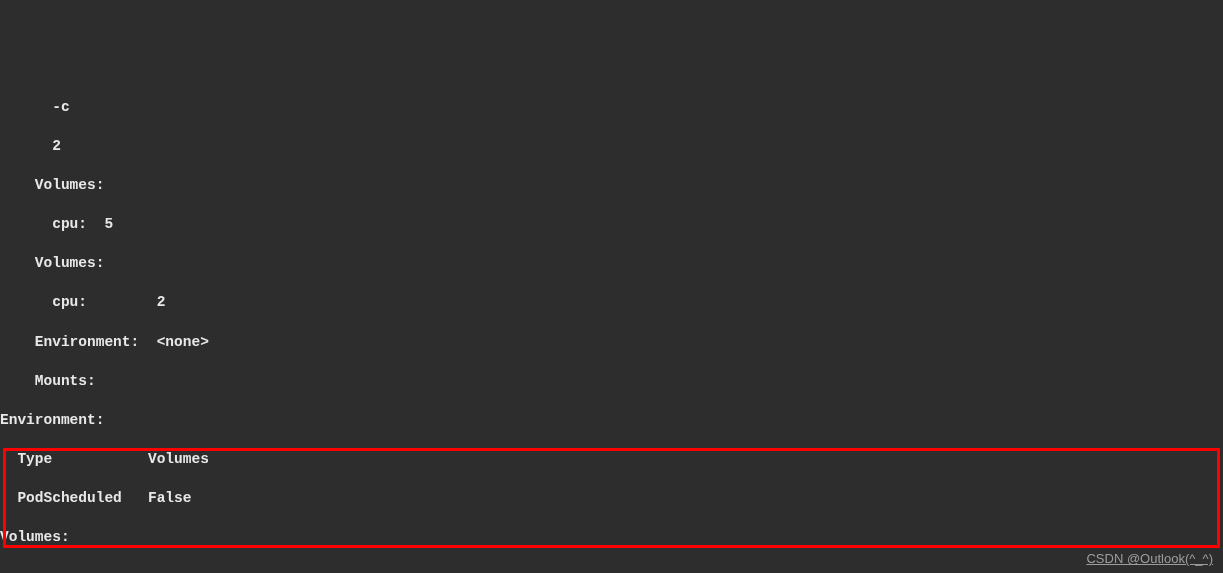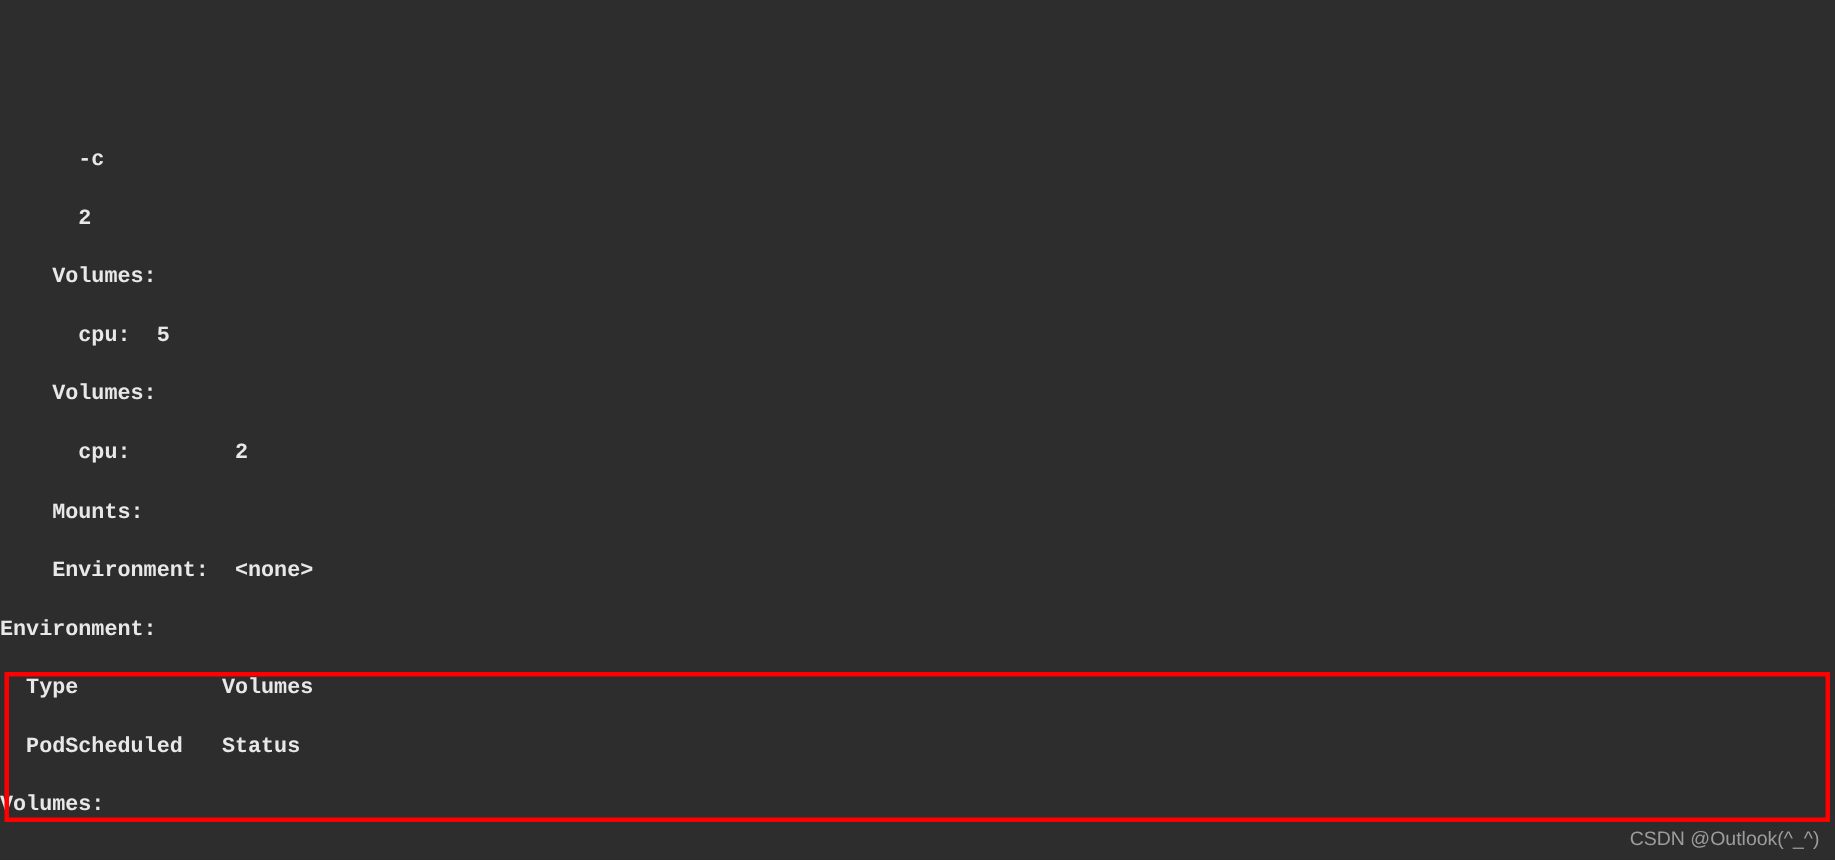--- a/index.html
+++ b/index.html
@@ -39,39 +39,40 @@
     }
     .watermark {
       position: absolute;
       right: 10px;
       bottom: 5px;
       color: #b8b8b8;
       font-size: 13px;
       font-family: Arial, sans-serif;
       font-weight: normal;
       opacity: 0.8;
+      text-decoration: underline;
     }
   </style>
 </head>
 <body>
 
 
 
 <div class="terminal">
 <span class="line">      -c</span>
 <span class="line">      2</span>
 <span class="line">    Volumes:</span>
 <span class="line">      cpu:  5</span>
 <span class="line">    Volumes:</span>
 <span class="line">      cpu:        2</span>
+<span class="line">    Environment:  &lt;none&gt;</span>
 <span class="line">    Mounts:</span>
-<span class="line">    Environment:  &lt;none&gt;</span>
 <span class="line">Environment:</span>
 <span class="line">  Type           Volumes</span>
-<span class="line">  PodScheduled   Status </span>
+<span class="line">  PodScheduled   False </span>
 <span class="line">Volumes:</span>
 
 
 
 
 
 
 
 
 

